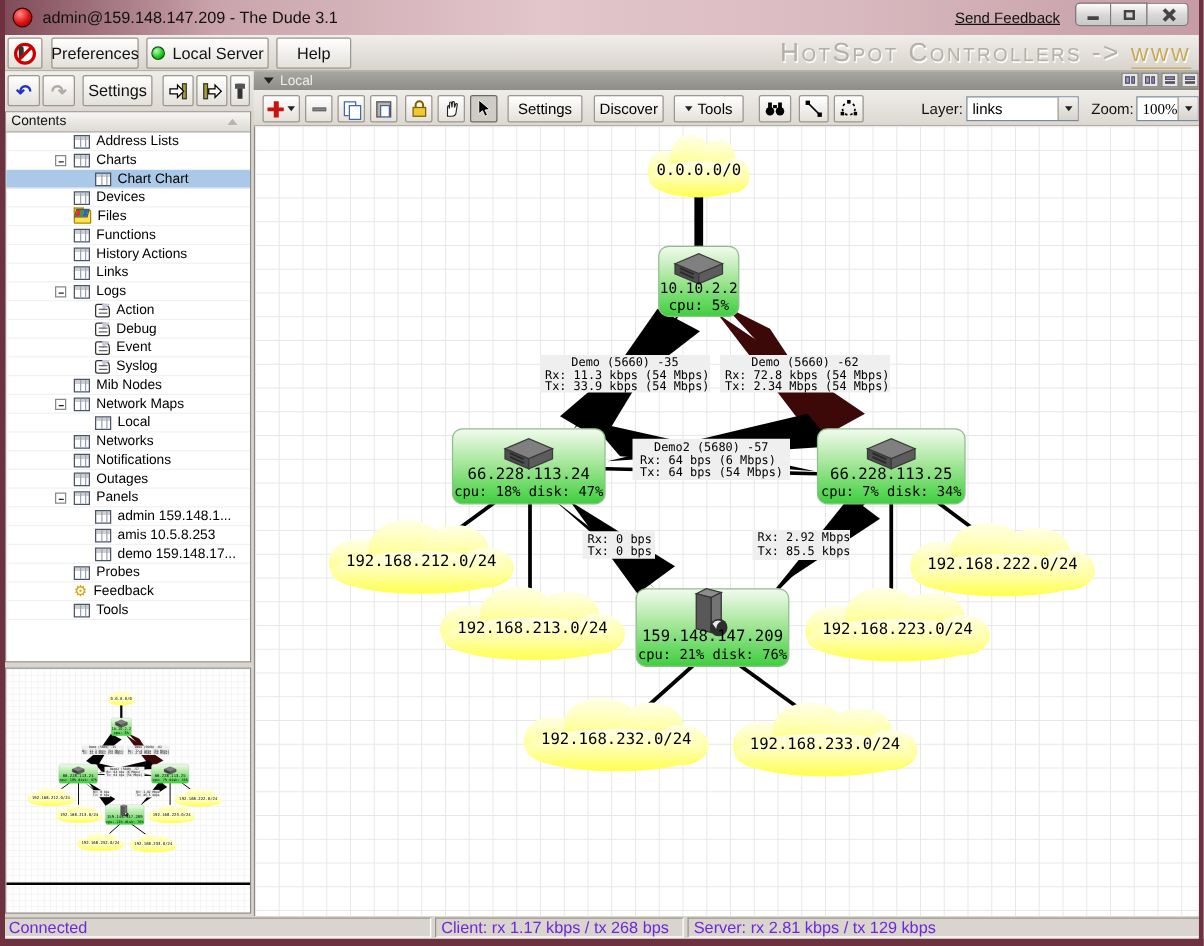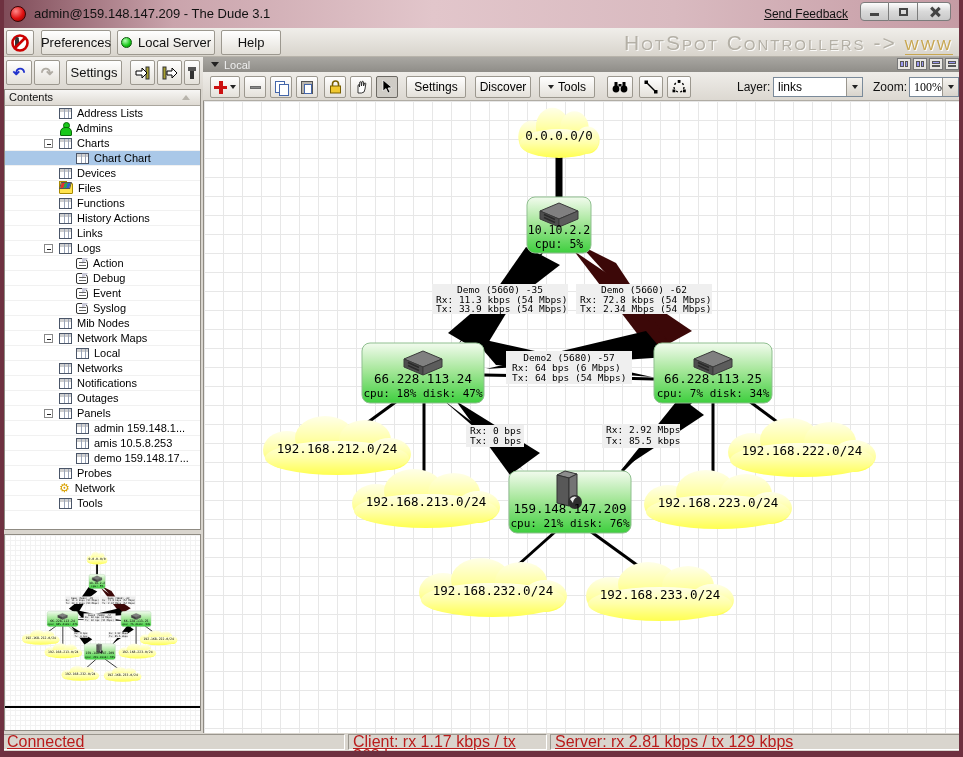--- a/index.html
+++ b/index.html
@@ -111,21 +111,21 @@
   .dropdown .val { flex:1; padding-left:4px; }
   .dropdown .dbtn { width:16px; height:100%; background:linear-gradient(#f4f2ee,#d8d4cc); border-left:1px solid #9a968e; display:flex; align-items:center; justify-content:center; }
 
   .map-canvas { position:absolute; left:0; top:44px; width:758px; height:632px; background:#fff;
     background-image:linear-gradient(to right,#e7e7e7 1px,transparent 1px),linear-gradient(to bottom,#e7e7e7 1px,transparent 1px);
     background-size:19px 19px; border-left:1px solid #8f8b83; overflow:hidden; }
   .map-canvas svg { position:absolute; left:0; top:0; }
 
   
   .statusbar { position:absolute; left:-4px; top:733px; width:963px; height:18px; background:#d9d5ce; display:flex; gap:3px; padding:1px 2px; }
-  .status-cell { border:1px solid; border-color:#9a968e #fff #fff #9a968e; font-size:16px; color:#b91c1c; padding:0 4px; line-height:14px;text-decoration:underline; }
+  .status-cell { border:1px solid; border-color:#9a968e #fff #fff #9a968e; font-size:13px; color:#6d28d9; padding:0 4px; line-height:14px; }
 
   text { font-family:"DejaVu Sans Mono", monospace; }
 </style>
 </head>
 <body>
 
 <div class="window">
 
   <div class="titlebar">
     <div class="app-icon"></div>
@@ -204,24 +204,20 @@
     <div class="side-head">
       <span>Contents</span>
       <span class="sort-tri"></span>
     </div>
     <div class="tree">
       <div class="trow lvl1">
           <span class="ticon icon-table"></span>
           <span class="tlabel">Address Lists</span>
         </div>
       <div class="trow lvl1">
-          <span class="ticon icon-person"></span>
-          <span class="tlabel">Admins</span>
-        </div>
-      <div class="trow lvl1">
           <span class="expander"></span>
           <span class="ticon icon-table"></span>
           <span class="tlabel">Charts</span>
         </div>
       <div class="trow lvl2 sel">
           <span class="ticon icon-table"></span>
           <span class="tlabel">Chart Chart</span>
         </div>
       <div class="trow lvl1">
           <span class="ticon icon-table"></span>
@@ -305,21 +301,21 @@
       <div class="trow lvl2">
           <span class="ticon icon-table"></span>
           <span class="tlabel">demo 159.148.17...</span>
         </div>
       <div class="trow lvl1">
           <span class="ticon icon-table"></span>
           <span class="tlabel">Probes</span>
         </div>
       <div class="trow lvl1">
           <span class="ticon icon-gear">⚙</span>
-          <span class="tlabel">Network</span>
+          <span class="tlabel">Feedback</span>
         </div>
       <div class="trow lvl1">
           <span class="ticon icon-table"></span>
           <span class="tlabel">Tools</span>
         </div>
     </div>
   </div>
 
   <div class="minimap">
     <svg viewBox="200 96 757 639" width="192" height="162">

